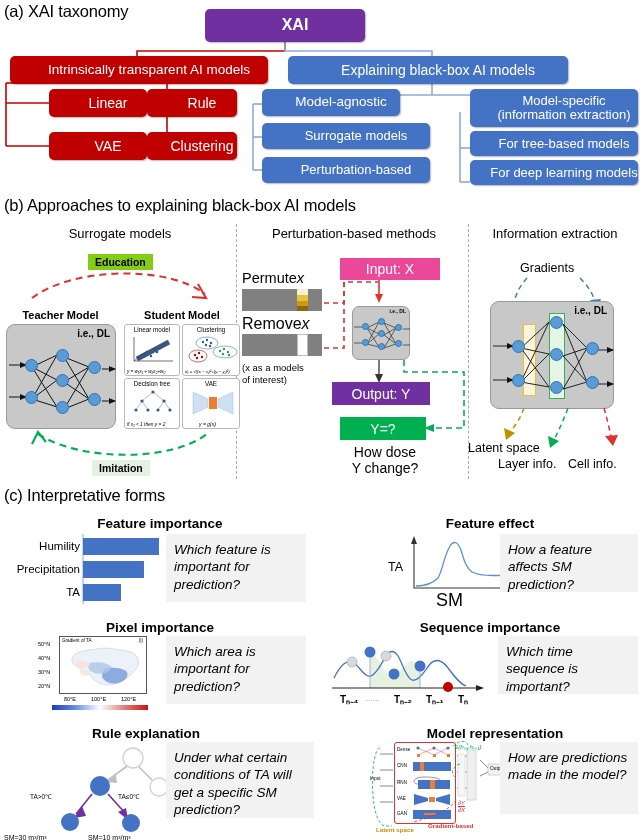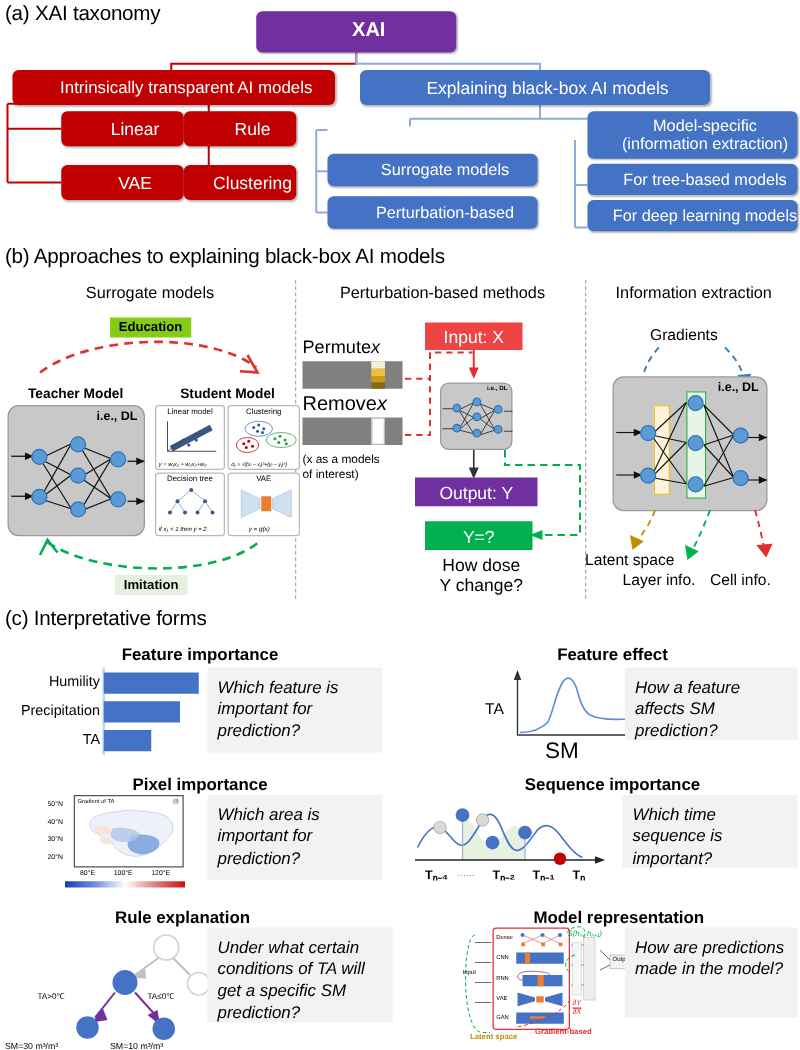--- a/index.html
+++ b/index.html
@@ -76,20 +76,21 @@
 
   <div class="tax-box red" style="left:10px;top:56px;width:258px;height:28px;font-size:13.5px;">Intrinsically transparent AI models</div>
 
   <div class="tax-box blue" style="left:288px;top:56px;width:280px;height:28px;font-size:14px;">Explaining black-box AI models</div>
 
   <div class="tax-box red" style="left:49px;top:89px;width:98px;height:28px;font-size:14px;">Linear</div>
   <div class="tax-box red" style="left:49px;top:132px;width:98px;height:28px;font-size:14px;">VAE</div>
   <div class="tax-box red" style="left:147px;top:89px;width:90px;height:28px;font-size:14px;">Rule</div>
   <div class="tax-box red" style="left:147px;top:132px;width:90px;height:28px;font-size:14px;">Clustering</div>
 
+  <div class="tax-box blue" style="left:262px;top:89px;width:138px;height:27px;font-size:13.5px;">Model-agnostic</div>
   <div class="tax-box blue" style="left:262px;top:123px;width:168px;height:26px;font-size:13px;">Surrogate models</div>
   <div class="tax-box blue" style="left:262px;top:157px;width:168px;height:26px;font-size:13px;">Perturbation-based</div>
 
   <div class="tax-box blue" style="left:470px;top:89px;width:168px;height:38px;font-size:13px;flex-direction:column;">
     <span>Model-specific</span>
     <span>(information extraction)</span>
   </div>
   <div class="tax-box blue" style="left:470px;top:131px;width:168px;height:25px;font-size:13px;">For tree-based models</div>
   <div class="tax-box blue" style="left:470px;top:160px;width:168px;height:25px;font-size:13px;">For deep learning models</div>
 </div>
@@ -250,21 +251,21 @@
     <span>Remove</span><span style="font-style:italic;">x</span>
   </div>
   <div class="gray-bar" style="position:absolute;left:242px;top:138px;width:80px;height:22px;">
     <div style="position:absolute;left:55px;top:0;width:11px;height:22px;background:#fff;border:1px solid #bbb;"></div>
   </div>
   <div style="position:absolute;left:242px;top:166px;font-size:9.5px;line-height:1.3;">
     <div>(x as a models</div>
     <div>of interest)</div>
   </div>
 
-  <div style="position:absolute;left:340px;top:62px;width:78px;height:22px;background:#ef4444;color:#fff;font-size:14px;display:flex;align-items:center;justify-content:center;">Input: X</div>
+  <div style="position:absolute;left:340px;top:62px;width:100px;height:22px;background:#ec4899;color:#fff;font-size:14px;display:flex;align-items:center;justify-content:center;">Input: X</div>
 
   <svg style="position:absolute;left:236px;top:60px;" width="240" height="220">
 
     <path d="M88,47 L108,47 L108,26 L142,26" stroke="#E03030" stroke-width="1.6" fill="none" stroke-dasharray="5,4"></path>
     <path d="M88,92 L108,92 L108,26" stroke="#E03030" stroke-width="1.6" fill="none" stroke-dasharray="5,4"></path>
 
     <path d="M143,24 L143,42" stroke="#E03030" stroke-width="1.6" fill="none"></path>
     <path d="M139,38 L143,47 L147,38" fill="#E03030"></path>
 
     <path d="M143,104 L143,122" stroke="#333" stroke-width="1.3" fill="none"></path>

